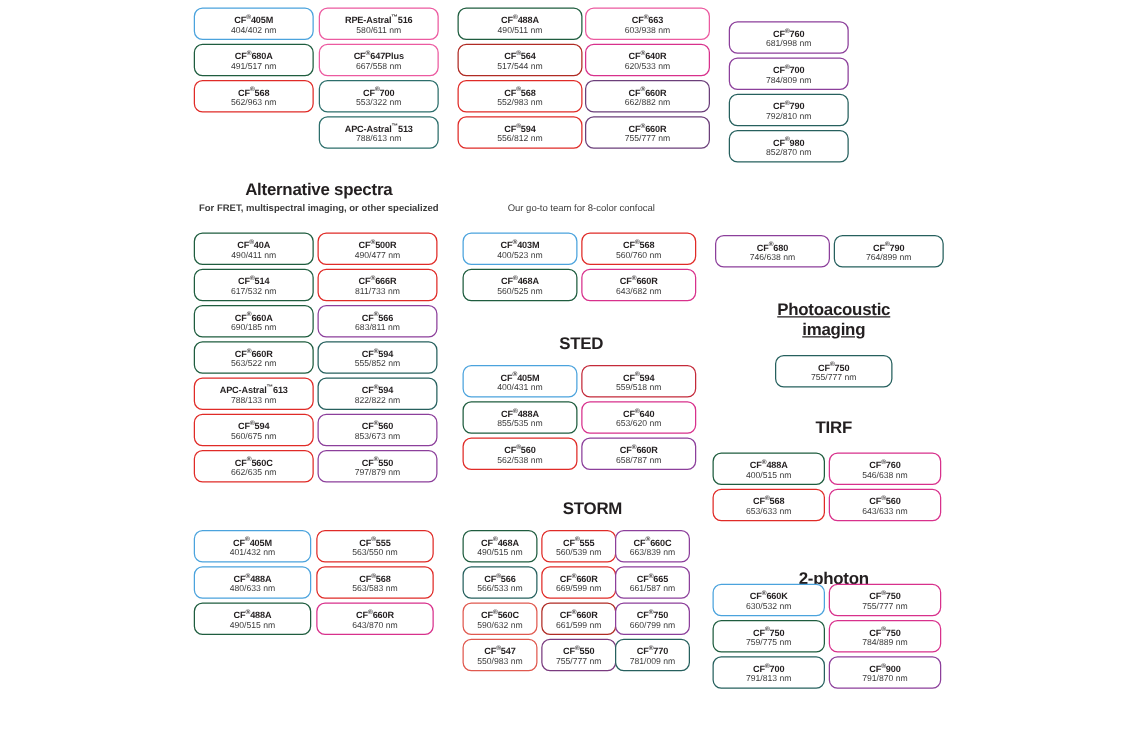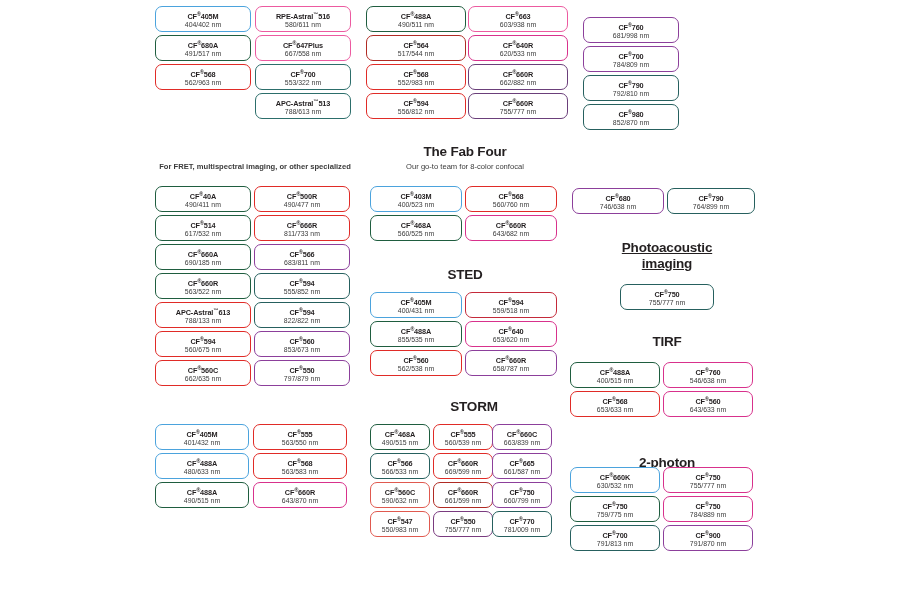--- a/index.html
+++ b/index.html
@@ -177,20 +177,21 @@
       <div class="pill c-dteal">
         <div class="nm">CF<sup>®</sup>790</div>
         <div class="wl">792/810 nm</div>
       </div>
       <div class="pill c-dteal">
         <div class="nm">CF<sup>®</sup>980</div>
         <div class="wl">852/870 nm</div>
       </div>
     </div>
 
+  <div class="sec-title" style="left:155px;top:144px;width:200px;">Alternative spectra</div>
   <div class="sec-sub" style="left:145px;top:162px;width:220px;font-weight:bold;">For FRET, multispectral imaging, or other specialized</div>
 
   <div class="col" id="col-alt-col1" style="left:155px;top:186px;width:96px;">
       <div class="pill c-dkgreen">
         <div class="nm">CF<sup>®</sup>40A</div>
         <div class="wl">490/411 nm</div>
       </div>
       <div class="pill c-dkgreen">
         <div class="nm">CF<sup>®</sup>514</div>
         <div class="wl">617/532 nm</div>
@@ -240,21 +241,20 @@
       <div class="pill c-purple">
         <div class="nm">CF<sup>®</sup>560</div>
         <div class="wl">853/673 nm</div>
       </div>
       <div class="pill c-purple">
         <div class="nm">CF<sup>®</sup>550</div>
         <div class="wl">797/879 nm</div>
       </div>
     </div>
 
-  <div class="sec-title" style="left:375px;top:144px;width:180px;">The Fab Four</div>
   <div class="sec-sub" style="left:375px;top:162px;width:180px;">Our go-to team for 8-color confocal</div>
 
   <div class="col" id="col-fab-col1" style="left:370px;top:186px;width:92px;">
       <div class="pill c-blue">
         <div class="nm">CF<sup>®</sup>403M</div>
         <div class="wl">400/523 nm</div>
       </div>
       <div class="pill c-dkgreen">
         <div class="nm">CF<sup>®</sup>468A</div>
         <div class="wl">560/525 nm</div>

